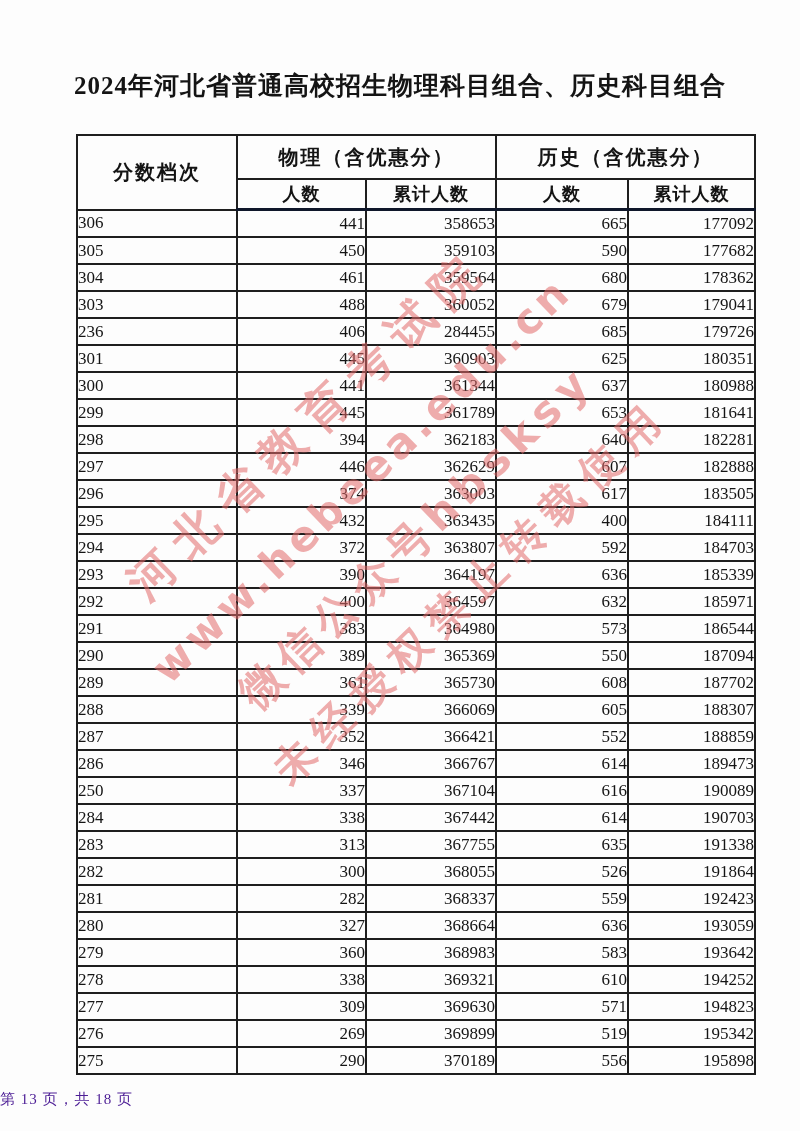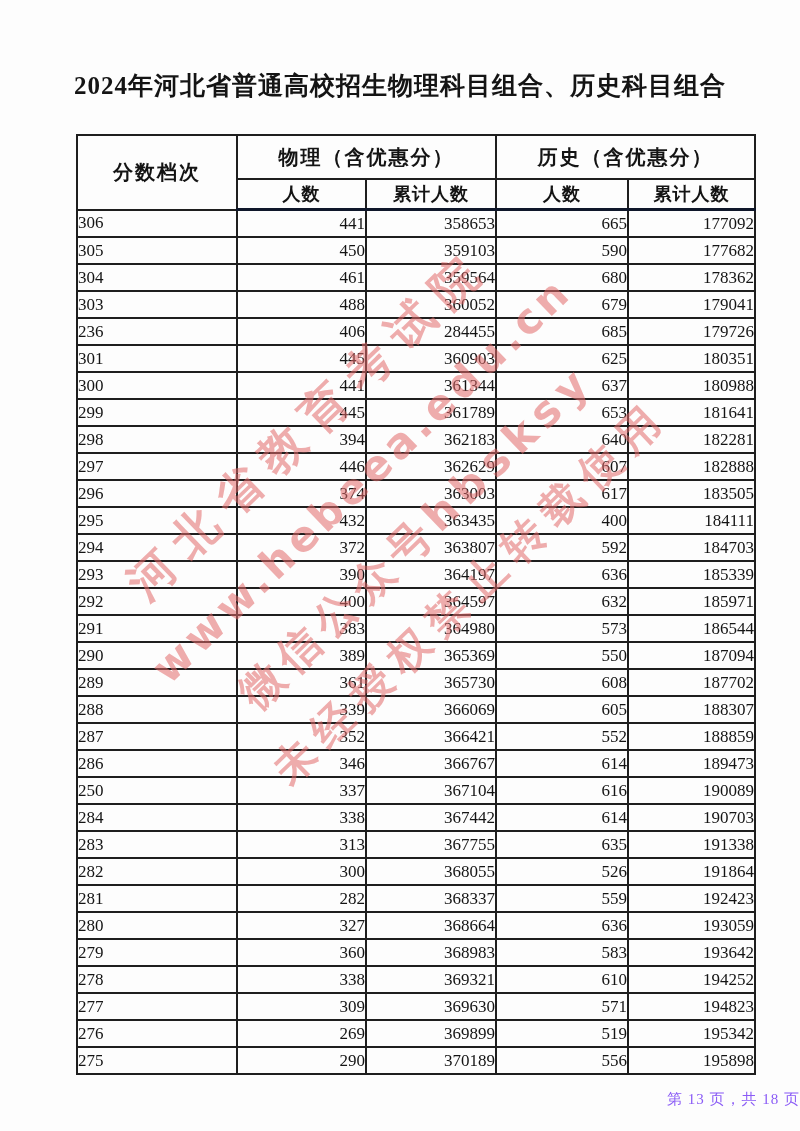--- a/index.html
+++ b/index.html
@@ -24,22 +24,22 @@
   table.score th{
     font-weight:bold;padding:0;text-align:center;vertical-align:middle;
   }
   tr.group-row th{height:42px;font-size:20px;letter-spacing:2px;}
   th.score-head{font-size:20px;letter-spacing:1px;}
   tr.sub-row th{height:28px;font-size:18px;border-bottom:3px solid #0f172a;letter-spacing:1px;font-family:Liberation Mono, monospace;}
   table.score td{height:25px;padding:0;vertical-align:middle;}
   td.c-score{text-align:left;}
   td.c-num{text-align:right;padding-right:5px;}
   .footer{
-    position:absolute;top:1090px;left:0;width:800px;text-align:right;
-    font-size:15px;color:#8b5cf6;z-index:2;letter-spacing:1px;
+    position:absolute;top:1090px;left:0;width:800px;text-align:left;
+    font-size:15px;color:#4c1d95;z-index:2;letter-spacing:1px;
   }
   .watermark{
     position:absolute;left:389px;top:508px;
     transform:translate(-50%,-50%) rotate(-44deg);
     transform-origin:center center;
     text-align:center;white-space:nowrap;
     color:rgba(226,106,106,0.55);
     font-family:"DejaVu Sans","Liberation Sans",sans-serif;
     font-weight:bold;z-index:5;pointer-events:none;
   }

